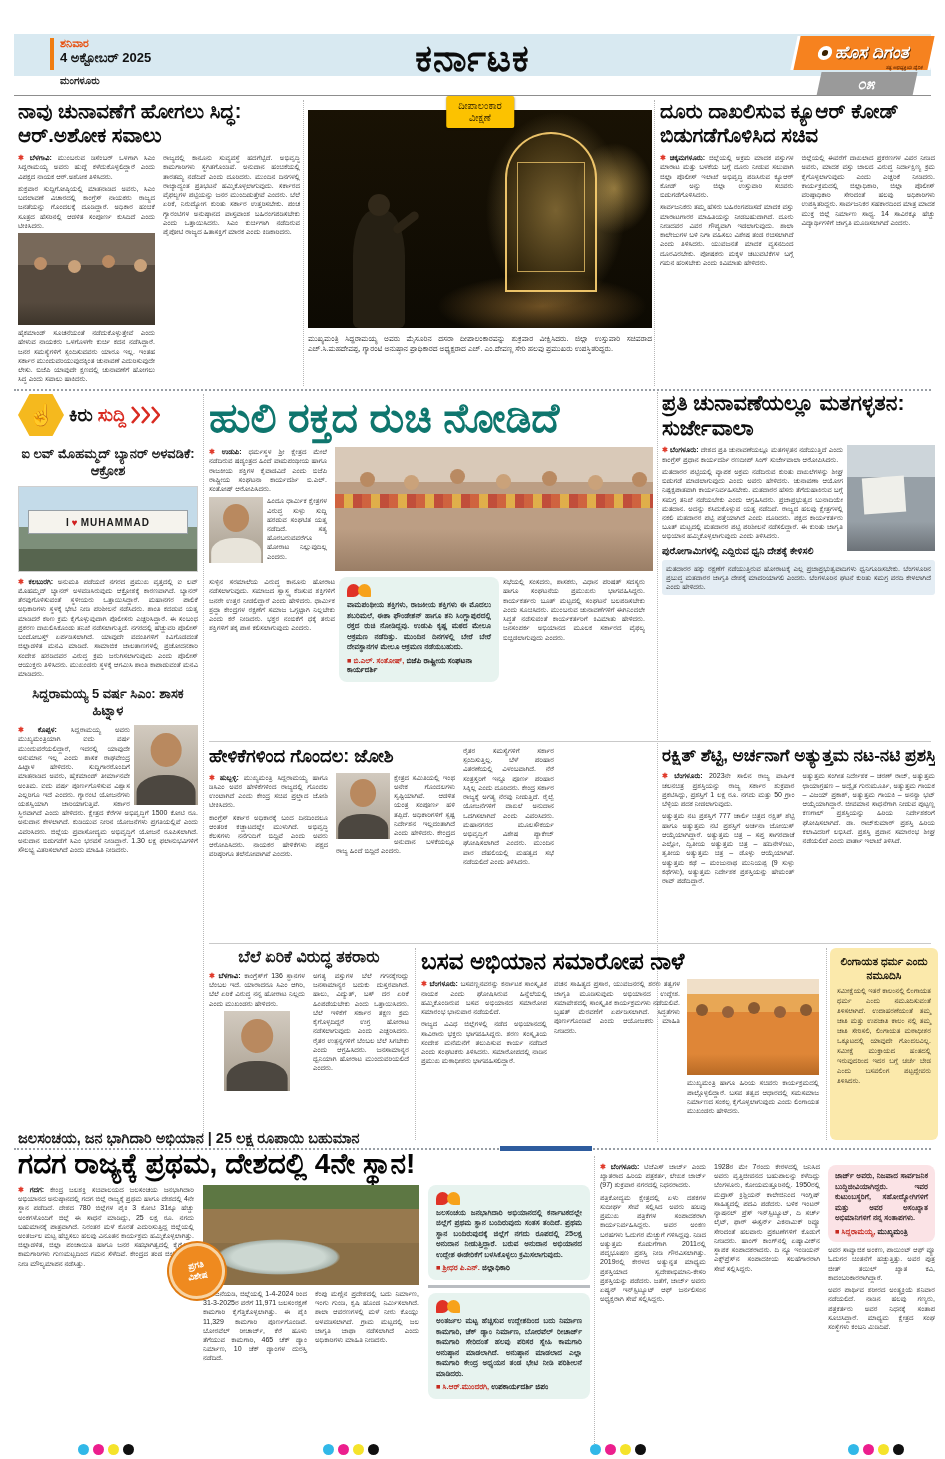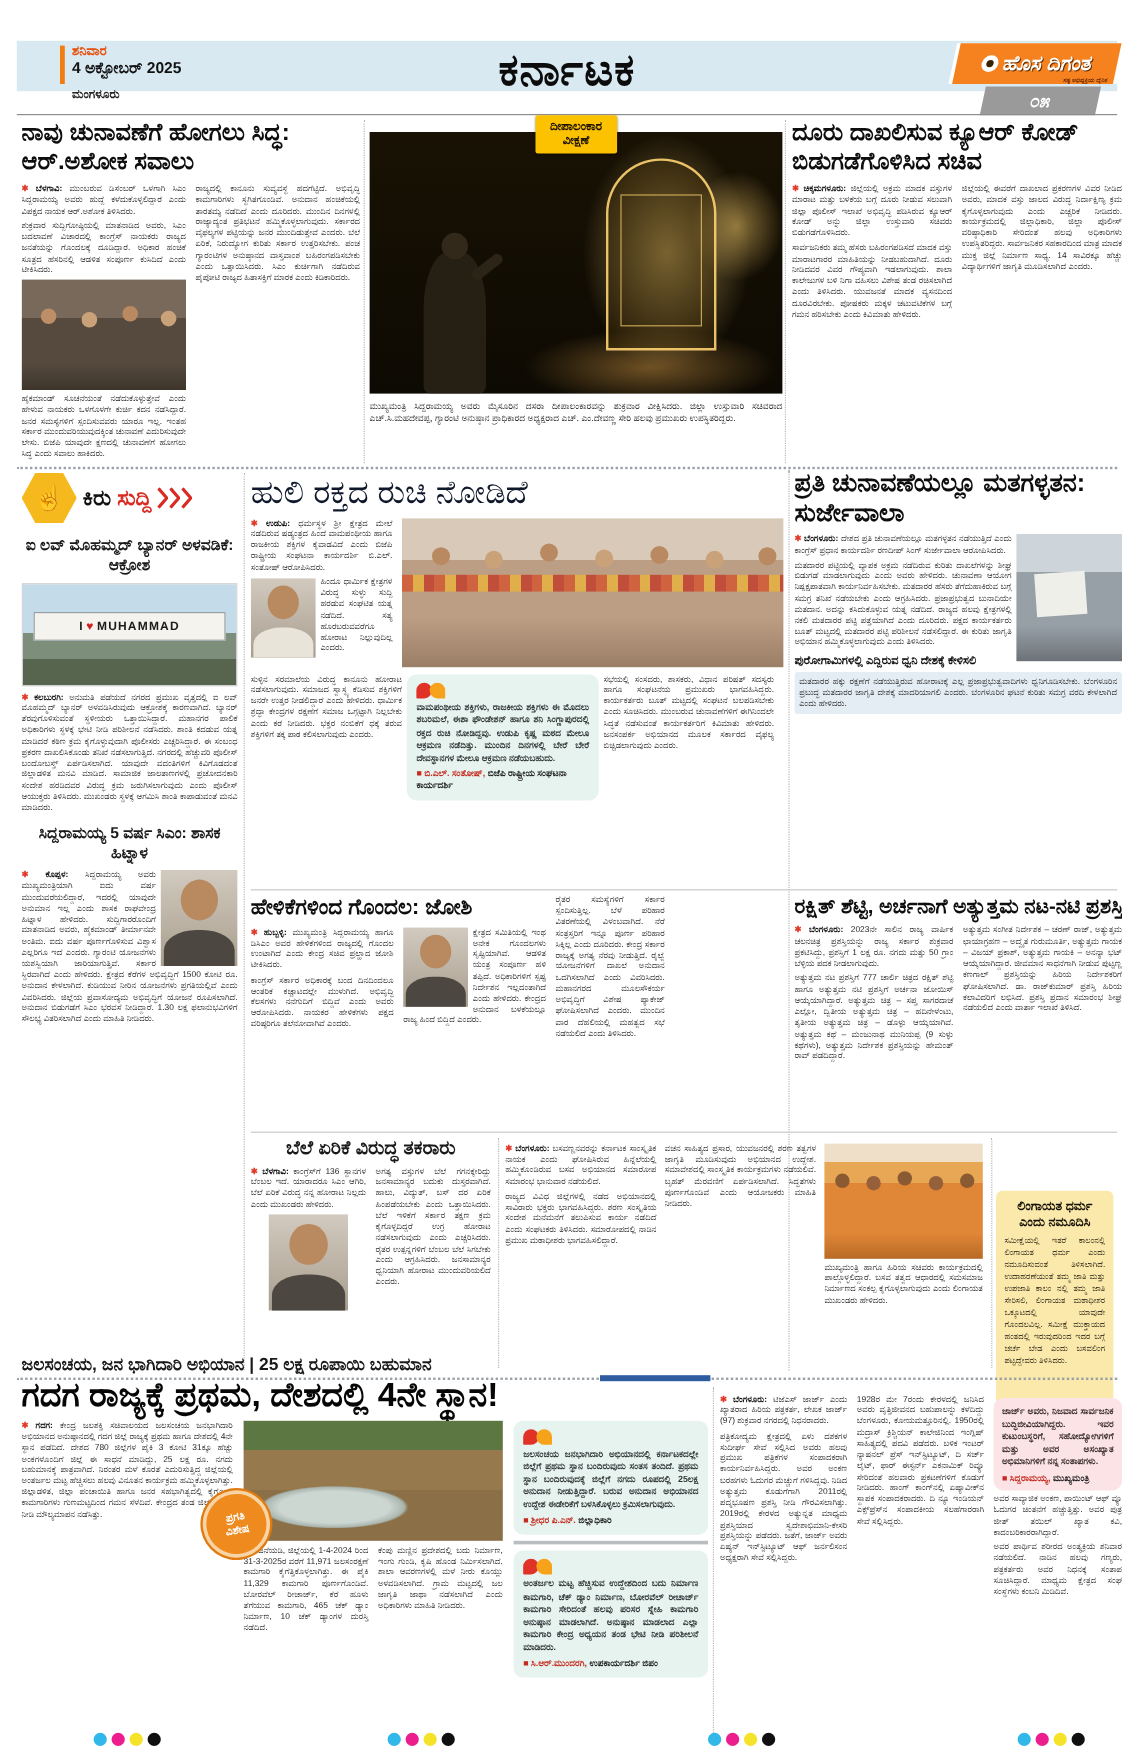--- a/index.html
+++ b/index.html
@@ -21,35 +21,35 @@
   .logo .nm{font-size:17px;font-weight:900;color:#fff;text-shadow:1px 1px 0 #5f2d00}
   .logo .eye{width:14px;height:14px;border-radius:50%;background:#fff;position:relative}
   .logo .eye::after{content:"";position:absolute;left:4px;top:4px;width:6px;height:6px;border-radius:50%;background:#3a2100}
   .logo .tag{position:absolute;right:12px;top:34px;font-size:5px;color:#6b2c00;font-weight:700;transform:skewX(-12deg)}
   .logo .bot{position:absolute;left:26px;top:42px;width:96px;height:24px;background:#9a9a9a;transform:skewX(-12deg);display:flex;align-items:center;justify-content:center;font-size:15px;font-weight:900;color:#fff}
   
   .h20{font-size:20px;line-height:1.18;font-weight:800;color:#0e0e0e}
   .h21{font-size:21px;line-height:1.2;font-weight:800;color:#0e0e0e}
   .h18{font-size:18px;line-height:1.2;font-weight:800;color:#0e0e0e}
   .h17{font-size:17px;line-height:1.2;font-weight:800;color:#0e0e0e;white-space:nowrap}
-  .h33{font-size:27px;line-height:1.1;font-weight:400;color:#0f172a}
+  .h33{font-size:41px;line-height:1.1;font-weight:700;color:#0f766e}
   .h23{font-size:23px;line-height:1.15;font-weight:900;color:#060606}
   .h28{font-size:28px;line-height:1.1;font-weight:900;color:#060606}
   .kick{font-size:15px;font-weight:800;color:#141414}
   .bt{font-size:7px;line-height:1.32;text-align:justify;color:#242424}
   .bt p{margin-bottom:3px}
   .dl{font-weight:800;color:#111}
   .star{color:#e0392a;font-weight:800}
   .g2{display:grid;grid-template-columns:1fr 1fr;gap:8px}
   .subhd{font-size:9.5px;font-weight:800;color:#101010;line-height:1.25}
   .tint{background:#e4edf4;padding:4px;border-radius:3px}
   
   .ph{position:relative;overflow:hidden;background:#999}
   .cap{font-size:7.5px;line-height:1.35;text-align:justify;color:#151515;font-weight:500}
-  .badge{position:absolute;left:50%;transform:translateX(-50%);top:0;background:#fcc200;border-radius:2px;padding:4px 12px;text-align:center;font-size:10px;font-weight:700;color:#1c1200;z-index:3;line-height:1.2;box-shadow:0 1px 2px rgba(0,0,0,.3)}
+  .badge{position:absolute;left:50%;transform:translateX(-50%);top:0;background:#fcc200;border-radius:2px;padding:4px 12px;text-align:center;font-size:10px;font-weight:400;color:#1c1200;z-index:3;line-height:1.2;box-shadow:0 1px 2px rgba(0,0,0,.3)}
   .dasara{background:radial-gradient(ellipse 100px 140px at 72% 46%,rgba(255,215,125,.55),transparent 70%),radial-gradient(ellipse 55px 65px at 89% 36%,rgba(255,210,110,.5),transparent 70%),radial-gradient(ellipse 150px 45px at 68% 90%,rgba(255,185,85,.4),transparent 70%),linear-gradient(#191204,#0d0a03)}
   .temple{position:absolute;right:16%;top:10%;width:92px;height:160px;border:2px solid rgba(255,212,115,.9);border-radius:46px 46px 0 0;background:rgba(70,48,8,.35)}
   .temple i{position:absolute;left:10px;top:28px;width:68px;height:110px;border:1px solid rgba(255,212,115,.7);display:block}
   .cmfig{position:absolute;left:13%;bottom:0;width:52px;height:118px;background:#262014;border-radius:40% 40% 6px 6px}
   .cmfig::before{content:"";position:absolute;left:15px;top:-16px;width:22px;height:22px;border-radius:50%;background:#32291a}
   .cmfig::after{content:"";position:absolute;right:-16px;top:8px;width:30px;height:9px;background:#2c2416;border-radius:5px;transform:rotate(-38deg)}
   .pressph{background:linear-gradient(180deg,#78695a 0 35%,#564a3e 35% 75%,#3d352b)}
   .pressph i{position:absolute;top:26%;left:12%;width:13px;height:13px;border-radius:50%;background:#bd8f68;box-shadow:34px 3px 0 #caa27a,68px -2px 0 #b98a62,100px 2px 0 #caa27a}
   .banph{background:linear-gradient(180deg,#c4dbe9 0 48%,#7d8f7a 48% 74%,#57654f 74%)}
   .bann{position:absolute;left:5%;top:28%;width:90%;height:28%;background:#f5f3ed;border:1px solid #98a0a6;display:flex;align-items:center;justify-content:center;font-weight:800;font-size:10px;color:#1c1c1c;letter-spacing:1px}
@@ -283,36 +283,37 @@
 <div class="sec" style="left:209px;top:948px;width:200px;height:192px">
   <div style="font-size:16px;font-weight:800;text-align:center">ಬೆಲೆ ಏರಿಕೆ ವಿರುದ್ಧ ತಕರಾರು</div>
   <div class="bt" style="margin-top:5px;column-count:2;column-gap:8px;height:160px">
     <p><span class="star">✱</span> <span class="dl">ಬೆಳಗಾವಿ:</span> <span>ಕಾಂಗ್ರೆಸ್‌ಗೆ 136 ಸ್ಥಾನಗಳ ಬೆಂಬಲ ಇದೆ. ಯಾರಾದರೂ ಸಿಎಂ ಆಗಿರಿ, ಬೆಲೆ ಏರಿಕೆ ವಿರುದ್ಧ ನನ್ನ ಹೋರಾಟ ನಿಲ್ಲದು ಎಂದು ಮುಖಂಡರು ಹೇಳಿದರು.</span></p>
     <div class="por" style="width:66px;height:80px;margin:2px auto"></div>
     <p>ಅಗತ್ಯ ವಸ್ತುಗಳ ಬೆಲೆ ಗಗನಕ್ಕೇರಿದ್ದು ಜನಸಾಮಾನ್ಯರ ಬದುಕು ದುಸ್ತರವಾಗಿದೆ. ಹಾಲು, ವಿದ್ಯುತ್, ಬಸ್ ದರ ಏರಿಕೆ ಹಿಂಪಡೆಯಬೇಕು ಎಂದು ಒತ್ತಾಯಿಸಿದರು. ಬೆಲೆ ಇಳಿಕೆಗೆ ಸರ್ಕಾರ ತಕ್ಷಣ ಕ್ರಮ ಕೈಗೊಳ್ಳದಿದ್ದರೆ ಉಗ್ರ ಹೋರಾಟ ನಡೆಸಲಾಗುವುದು ಎಂದು ಎಚ್ಚರಿಸಿದರು. ರೈತರ ಉತ್ಪನ್ನಗಳಿಗೆ ಬೆಂಬಲ ಬೆಲೆ ಸಿಗಬೇಕು ಎಂದು ಆಗ್ರಹಿಸಿದರು. ಜನಸಾಮಾನ್ಯರ ಧ್ವನಿಯಾಗಿ ಹೋರಾಟ ಮುಂದುವರಿಯಲಿದೆ ಎಂದರು.</p>
   </div>
 </div>
 
 <div class="sec" style="left:421px;top:948px;width:400px;height:192px">
+  <div class="h23">ಬಸವ ಅಭಿಯಾನ ಸಮಾರೋಪ ನಾಳೆ</div>
   <div style="display:grid;grid-template-columns:126px 126px 132px;gap:7px;margin-top:5px">
     <div class="bt">
       <p><span class="star">✱</span> <span class="dl">ಬೆಂಗಳೂರು:</span> <span>ಬಸವಣ್ಣನವರನ್ನು ಕರ್ನಾಟಕ ಸಾಂಸ್ಕೃತಿಕ ನಾಯಕ ಎಂದು ಘೋಷಿಸಿರುವ ಹಿನ್ನೆಲೆಯಲ್ಲಿ ಹಮ್ಮಿಕೊಂಡಿರುವ ಬಸವ ಅಭಿಯಾನದ ಸಮಾರೋಪ ಸಮಾರಂಭ ಭಾನುವಾರ ನಡೆಯಲಿದೆ.</span></p>
       <p>ರಾಜ್ಯದ ವಿವಿಧ ಜಿಲ್ಲೆಗಳಲ್ಲಿ ನಡೆದ ಅಭಿಯಾನದಲ್ಲಿ ಸಾವಿರಾರು ಭಕ್ತರು ಭಾಗವಹಿಸಿದ್ದರು. ಶರಣ ಸಂಸ್ಕೃತಿಯ ಸಂದೇಶ ಮನೆಮನೆಗೆ ತಲುಪಿಸುವ ಕಾರ್ಯ ನಡೆದಿದೆ ಎಂದು ಸಂಘಟಕರು ತಿಳಿಸಿದರು. ಸಮಾರೋಪದಲ್ಲಿ ನಾಡಿನ ಪ್ರಮುಖ ಮಠಾಧೀಶರು ಭಾಗವಹಿಸಲಿದ್ದಾರೆ.</p>
     </div>
     <div class="bt">ವಚನ ಸಾಹಿತ್ಯದ ಪ್ರಸಾರ, ಯುವಜನರಲ್ಲಿ ಶರಣ ತತ್ವಗಳ ಜಾಗೃತಿ ಮೂಡಿಸುವುದು ಅಭಿಯಾನದ ಉದ್ದೇಶ. ಸಮಾವೇಶದಲ್ಲಿ ಸಾಂಸ್ಕೃತಿಕ ಕಾರ್ಯಕ್ರಮಗಳು ನಡೆಯಲಿವೆ. ಬೃಹತ್ ಮೆರವಣಿಗೆ ಏರ್ಪಡಿಸಲಾಗಿದೆ. ಸಿದ್ಧತೆಗಳು ಪೂರ್ಣಗೊಂಡಿವೆ ಎಂದು ಆಯೋಜಕರು ಮಾಹಿತಿ ನೀಡಿದರು.</div>
     <div>
       <div class="ph seers" style="height:96px">
           <i></i>
         </div>
       <div class="bt" style="margin-top:3px">ಮುಖ್ಯಮಂತ್ರಿ ಹಾಗೂ ಹಿರಿಯ ಸಚಿವರು ಕಾರ್ಯಕ್ರಮದಲ್ಲಿ ಪಾಲ್ಗೊಳ್ಳಲಿದ್ದಾರೆ. ಬಸವ ತತ್ವದ ಆಧಾರದಲ್ಲಿ ಸಮಸಮಾಜ ನಿರ್ಮಾಣದ ಸಂಕಲ್ಪ ಕೈಗೊಳ್ಳಲಾಗುವುದು ಎಂದು ಲಿಂಗಾಯತ ಮುಖಂಡರು ಹೇಳಿದರು.</div>
     </div>
   </div>
 </div>
 
-<div class="sec" style="left:830px;top:992px;width:98px;height:192px">
+<div class="sec" style="left:830px;top:948px;width:108px;height:192px">
   <div class="ybox">
     <div class="yh">ಲಿಂಗಾಯತ ಧರ್ಮ ಎಂದು ನಮೂದಿಸಿ</div>
     <div class="yb">ಸಮೀಕ್ಷೆಯಲ್ಲಿ ಇತರೆ ಕಾಲಂನಲ್ಲಿ ಲಿಂಗಾಯತ ಧರ್ಮ ಎಂದು ನಮೂದಿಸುವಂತೆ ತಿಳಿಸಲಾಗಿದೆ. ಉದಾಹರಣೆಯಂತೆ ತಮ್ಮ ಜಾತಿ ಮತ್ತು ಉಪಜಾತಿ ಕಾಲಂ ನಲ್ಲಿ ತಮ್ಮ ಜಾತಿ ಸೇರಿಸಲಿ, ಲಿಂಗಾಯತ ಮಠಾಧೀಶರ ಒಕ್ಕೂಟದಲ್ಲಿ ಯಾವುದೇ ಗೊಂದಲವಿಲ್ಲ. ಸಮೀಕ್ಷೆ ಮುಕ್ತಾಯದ ಹಂತದಲ್ಲಿ ಇರುವುದರಿಂದ ಇದರ ಬಗ್ಗೆ ಚರ್ಚೆ ಬೇಡ ಎಂದು ಬಸವಲಿಂಗ ಪಟ್ಟದ್ದೇವರು ತಿಳಿಸಿದರು.</div>
   </div>
 </div>
 
 <div class="hsep" style="left:14px;top:1148px;width:917px"></div>
 <div class="blueseg"></div>
 <div class="vsep" style="left:594px;top:1156px;height:288px"></div>
 

